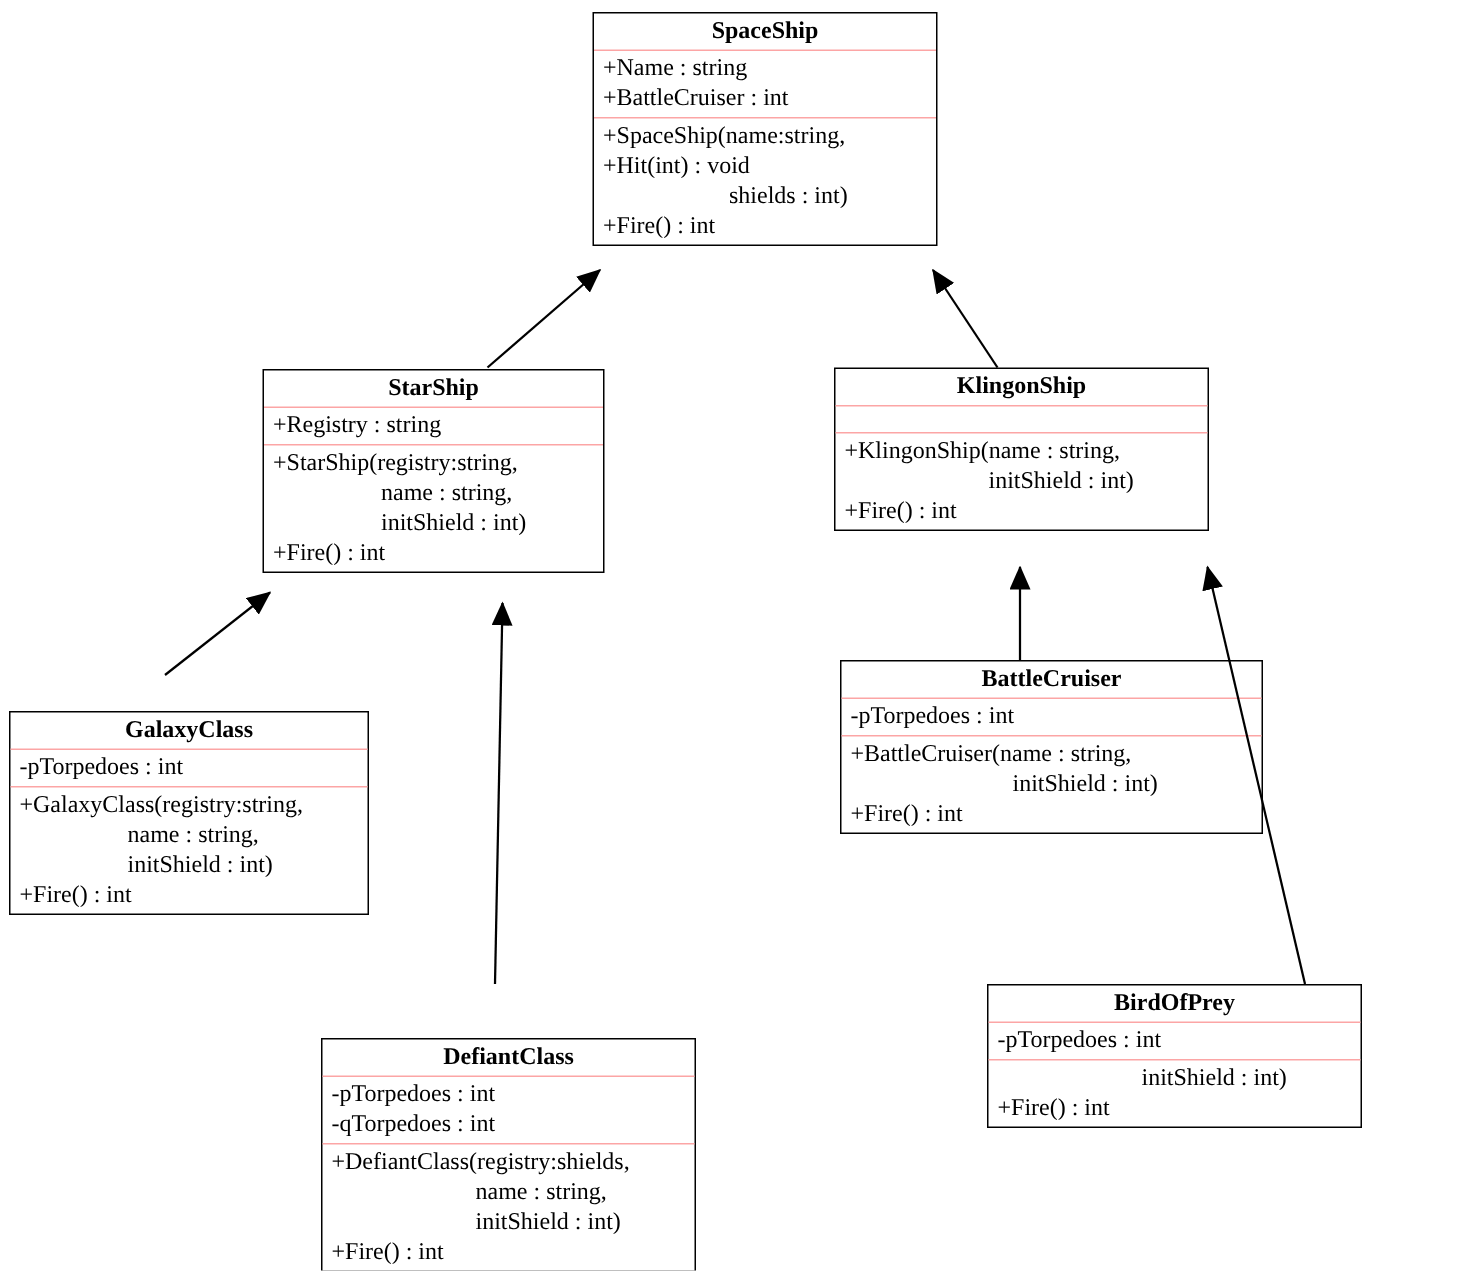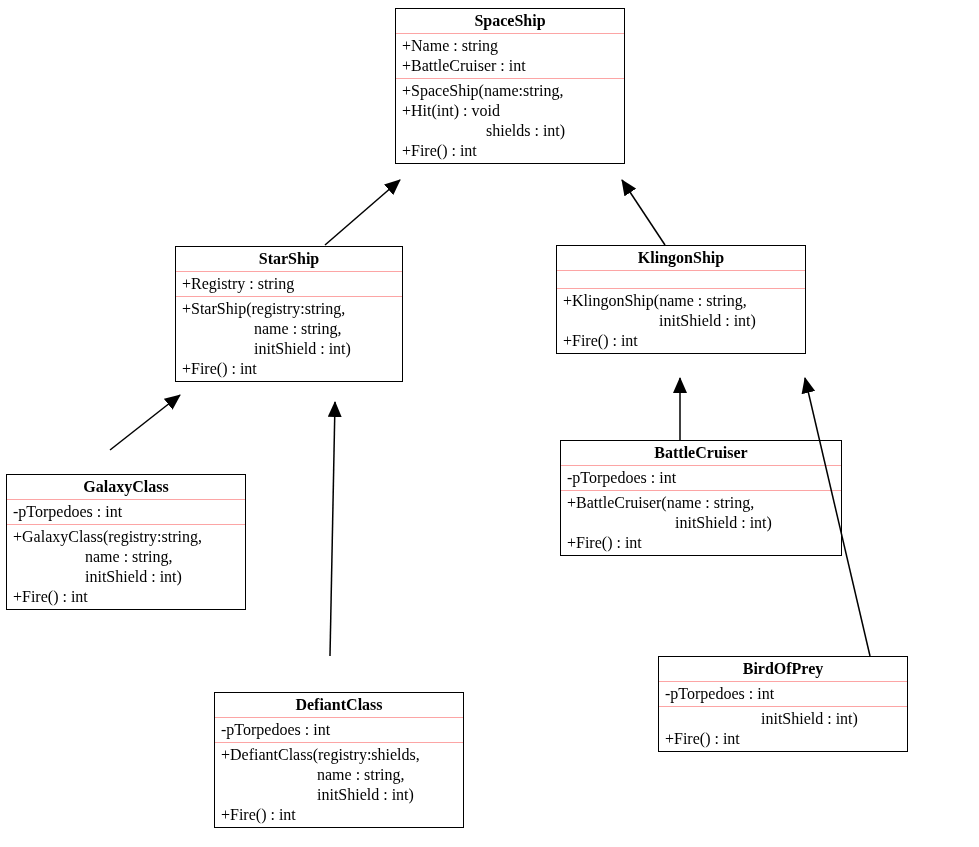--- a/index.html
+++ b/index.html
@@ -114,20 +114,21 @@
       <div class="row">+BattleCruiser(name : string,</div>
       <div class="row">                           initShield : int)</div>
       <div class="row">+Fire() : int</div>
     </div>
   </div>
 
   <div class="uml-class" style="left:214px; top:656px; width:250px;margin-top:36px;">
     <div class="uml-section first uml-name">DefiantClass</div>
     <div class="uml-section">
       <div class="row">-pTorpedoes : int</div>
+      <div class="row">-qTorpedoes : int</div>
     </div>
     <div class="uml-section">
       <div class="row">+DefiantClass(registry:shields,</div>
       <div class="row">                        name : string,</div>
       <div class="row">                        initShield : int)</div>
       <div class="row">+Fire() : int</div>
     </div>
   </div>
 
   <div class="uml-class" style="left:658px; top:656px; width:250px;">

